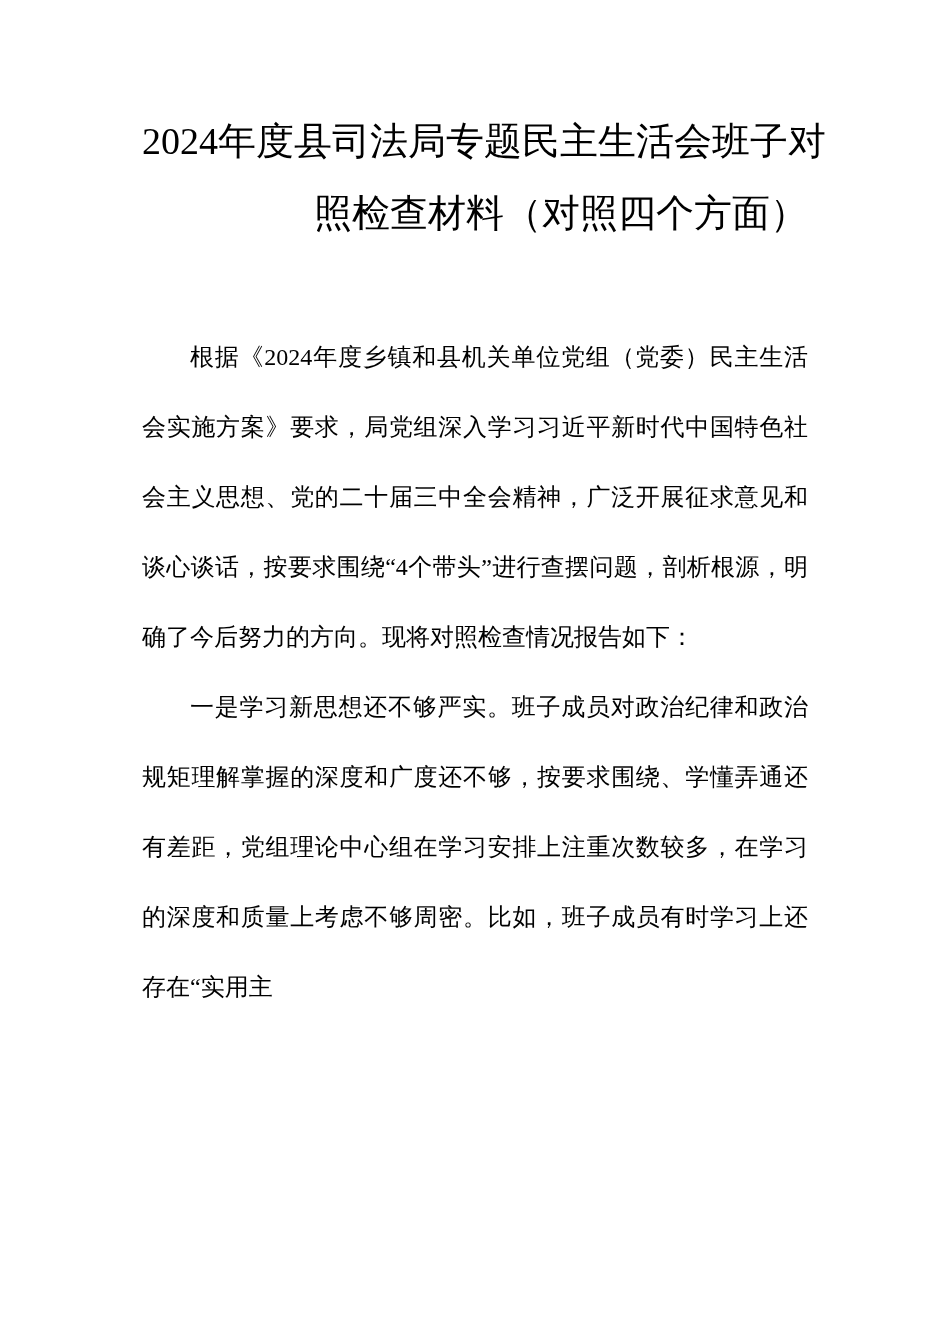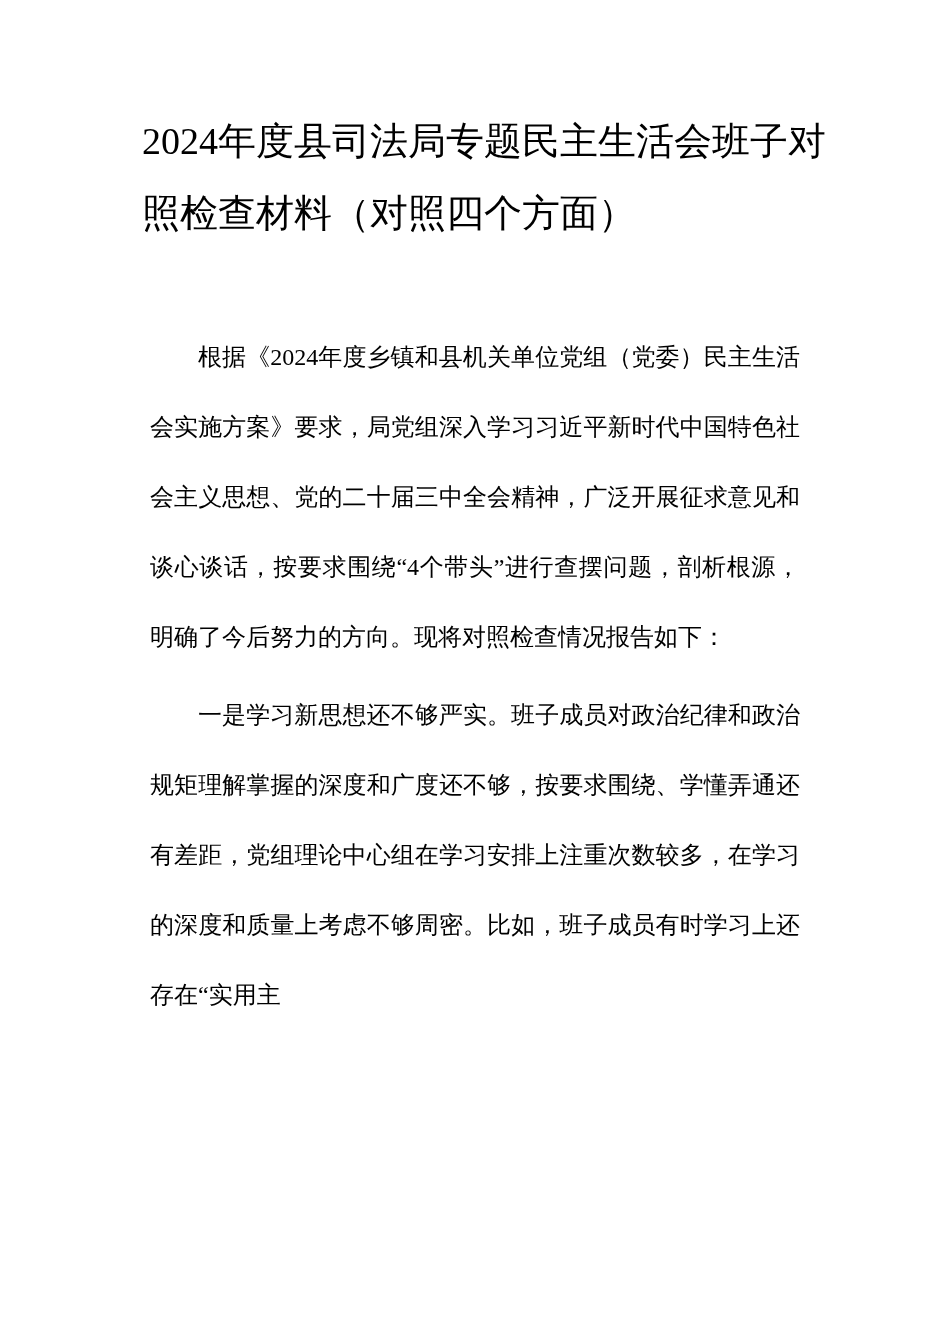--- a/index.html
+++ b/index.html
@@ -17,29 +17,29 @@
     background: #ffffff;
     color: #000000;
     font-family: "Liberation Serif", "DejaVu Serif", serif;
     overflow: hidden;
   }
   .doc-title {
     margin: 0 0 73px 0;
     font-size: 38px;
     font-weight: normal;
     line-height: 72px;
-    text-align: left;
+    text-align: right;
     color: #000000;
   }
   .title-line {
     display: block;
     white-space: nowrap;
   }
   .para {
-    margin: 8px;
+    margin: 0;
     font-size: 24px;
     line-height: 70px;
     text-align: justify;
     text-indent: 2em;
     color: #000000;
     word-break: break-all;
   }
 </style>
 </head>
 <body>

